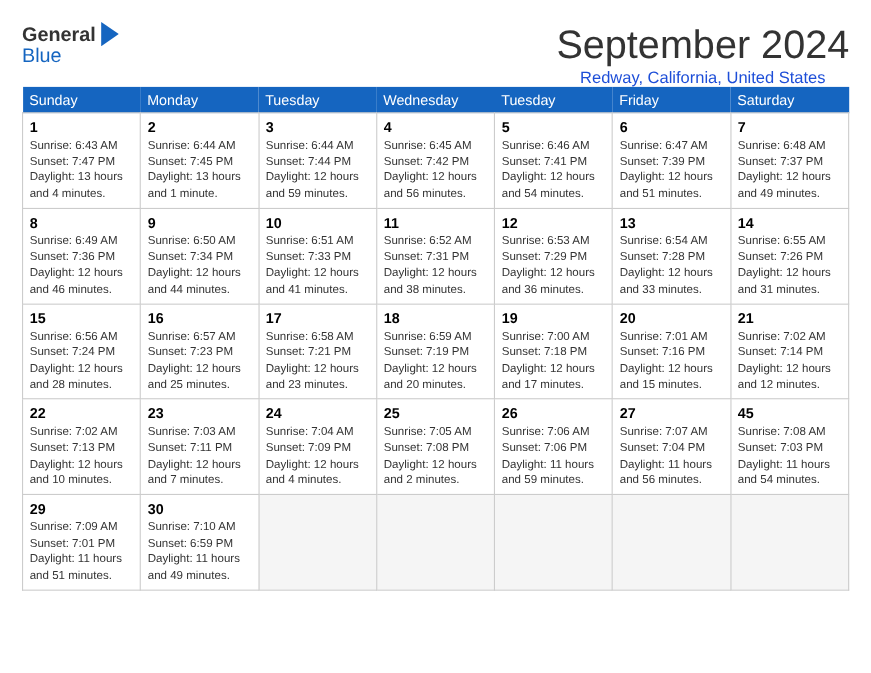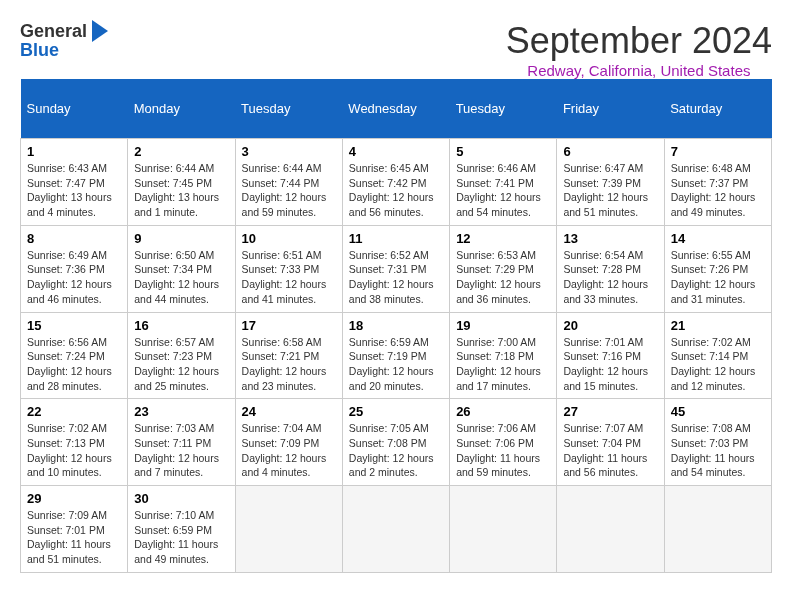--- a/index.html
+++ b/index.html
@@ -22,32 +22,32 @@
     .logo-general { color: #333; }
     .logo-blue { color: #1565c0; }
     .title-section { text-align: center; }
     .month-title {
       font-size: 36px;
       font-weight: normal;
       color: #333;
     }
     .location {
       font-size: 15px;
-      color: #a21caf;
+      color: #1d4ed8;
     }
     table {
       width: 100%;
       border-collapse: collapse;
       font-size: 11px;
     }
     th {
       background-color: #1565c0;
       color: #fff;
       text-align: left;
-      padding: 22px 6px;
+      padding: 4px 6px;
       font-size: 13px;
       font-weight: normal;
     }
     td {
       border: 1px solid #ccc;
       padding: 5px 6px;
       vertical-align: top;
       height: 80px;
       width: 14.28%;
     }
@@ -77,21 +77,21 @@
 
 <div class="header">
   <div class="logo">
     <div>
       <div style="display:flex;align-items:center;">
         <span class="logo-general" style="font-size:18px;font-weight:bold;color:#333;">General</span>
         <svg width="18" height="22" viewBox="0 0 18 22" style="margin-left:3px;">
           <polygon points="2,0 18,11 2,22" fill="#1565c0"></polygon>
         </svg>
       </div>
-      <span class="logo-blue" style="font-size:18px;font-weight:bold;color:#1565c0;display:block;margin-top:-2px;">Blue</span>
+      <span class="logo-blue" style="font-size:18px;font-weight:normal;color:#1565c0;display:block;margin-top:-2px;">Blue</span>
     </div>
   </div>
   <div class="title-section">
     <div class="month-title">September 2024</div>
     <div class="location">Redway, California, United States</div>
   </div>
 </div>
 
 <table>
   <thead>

